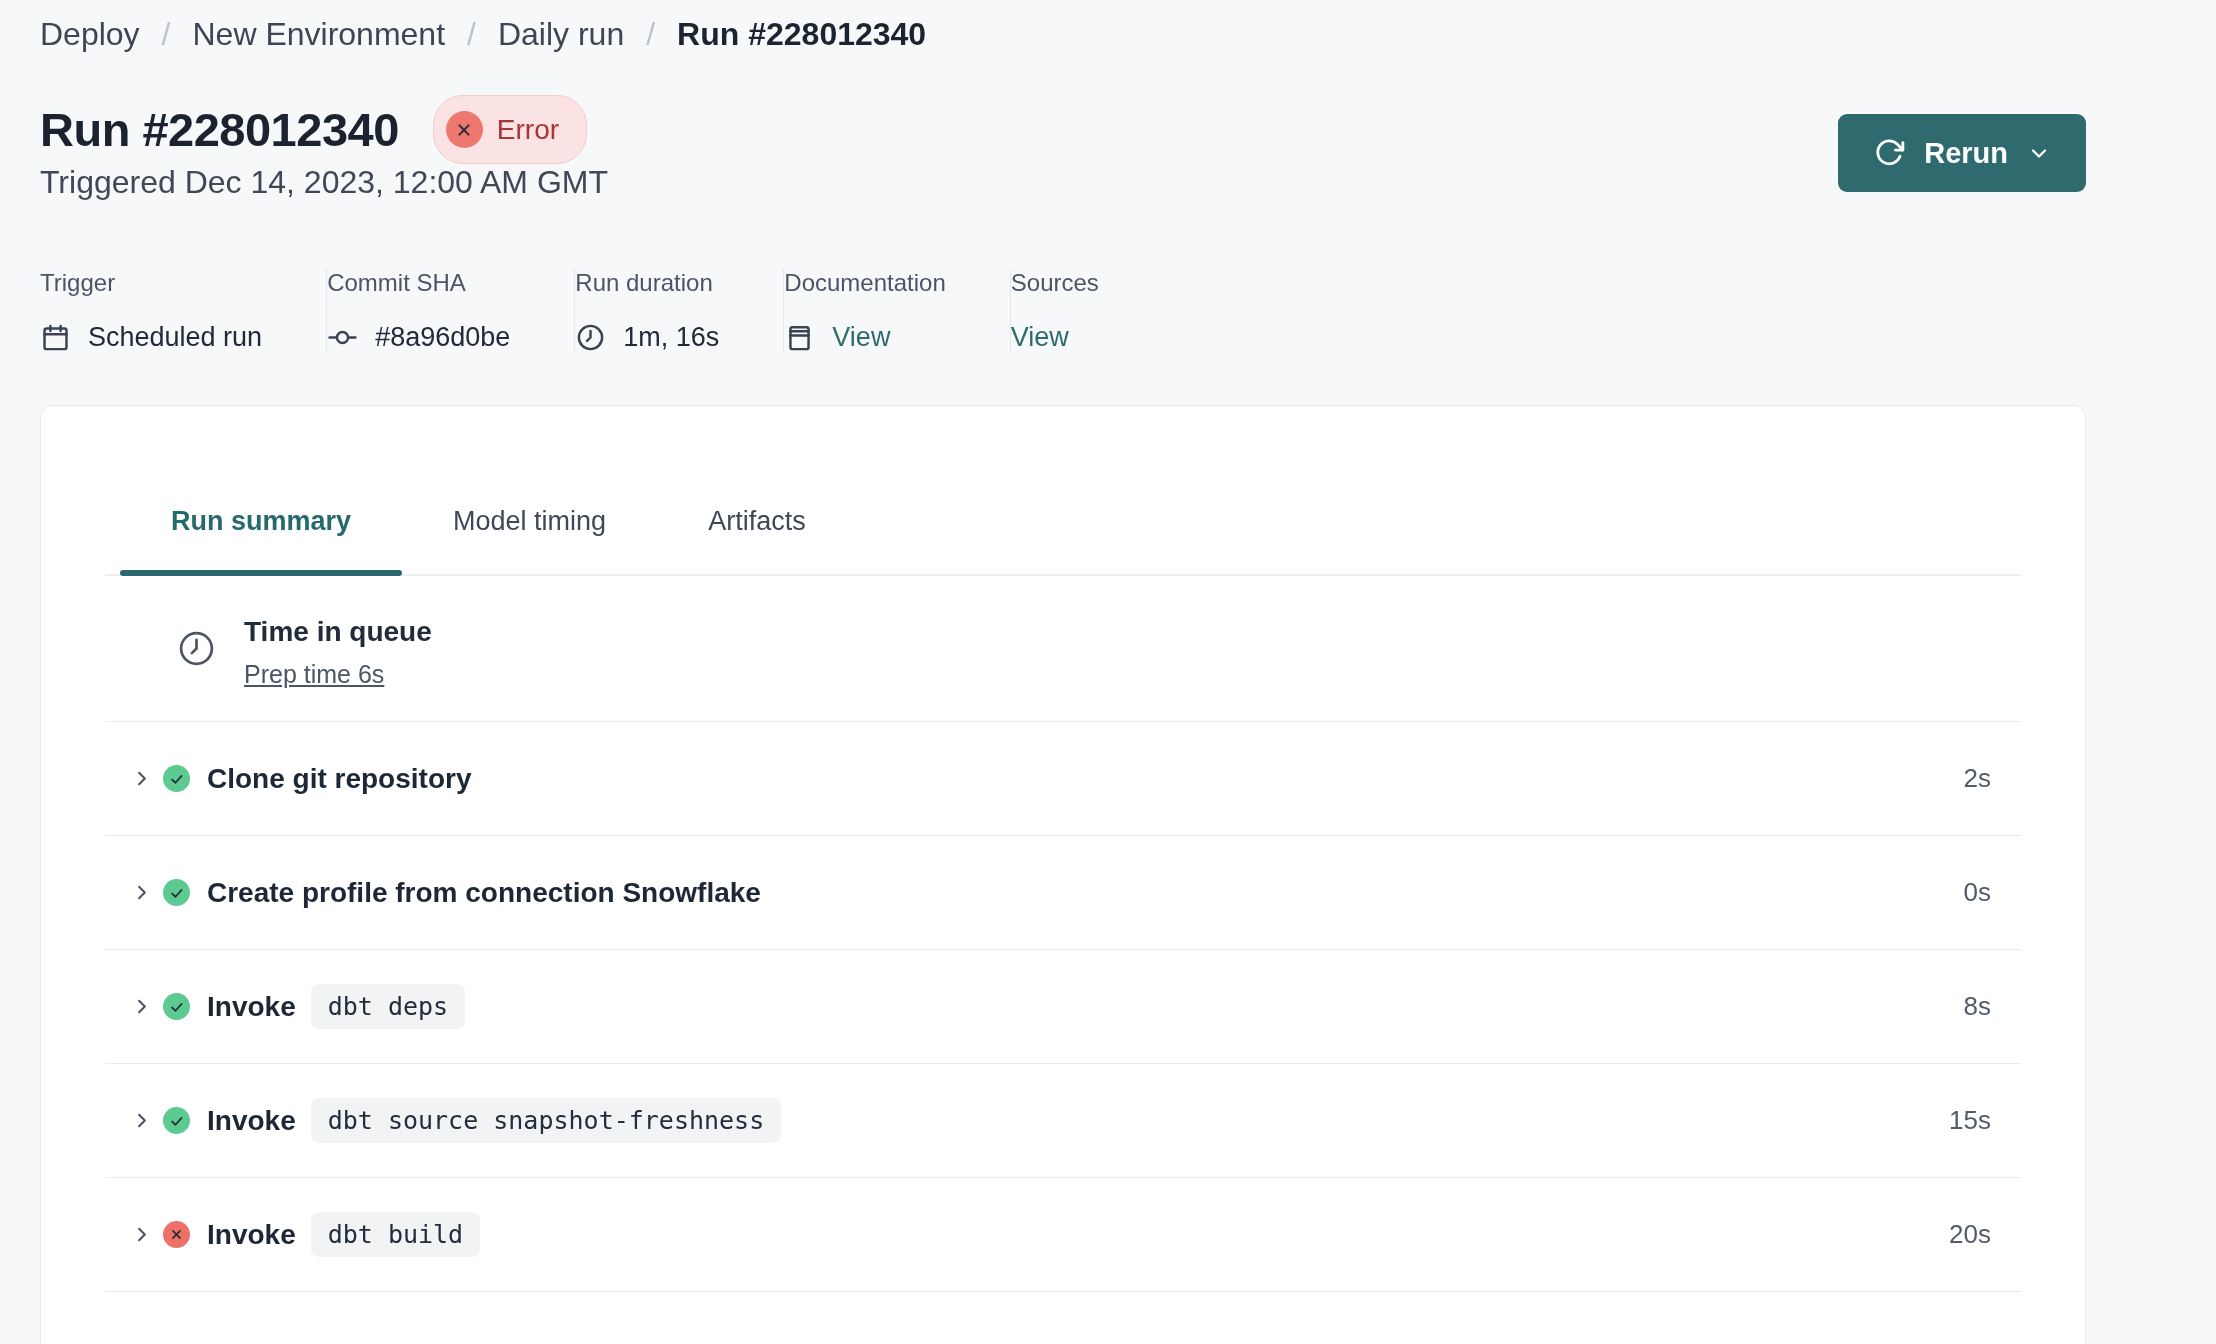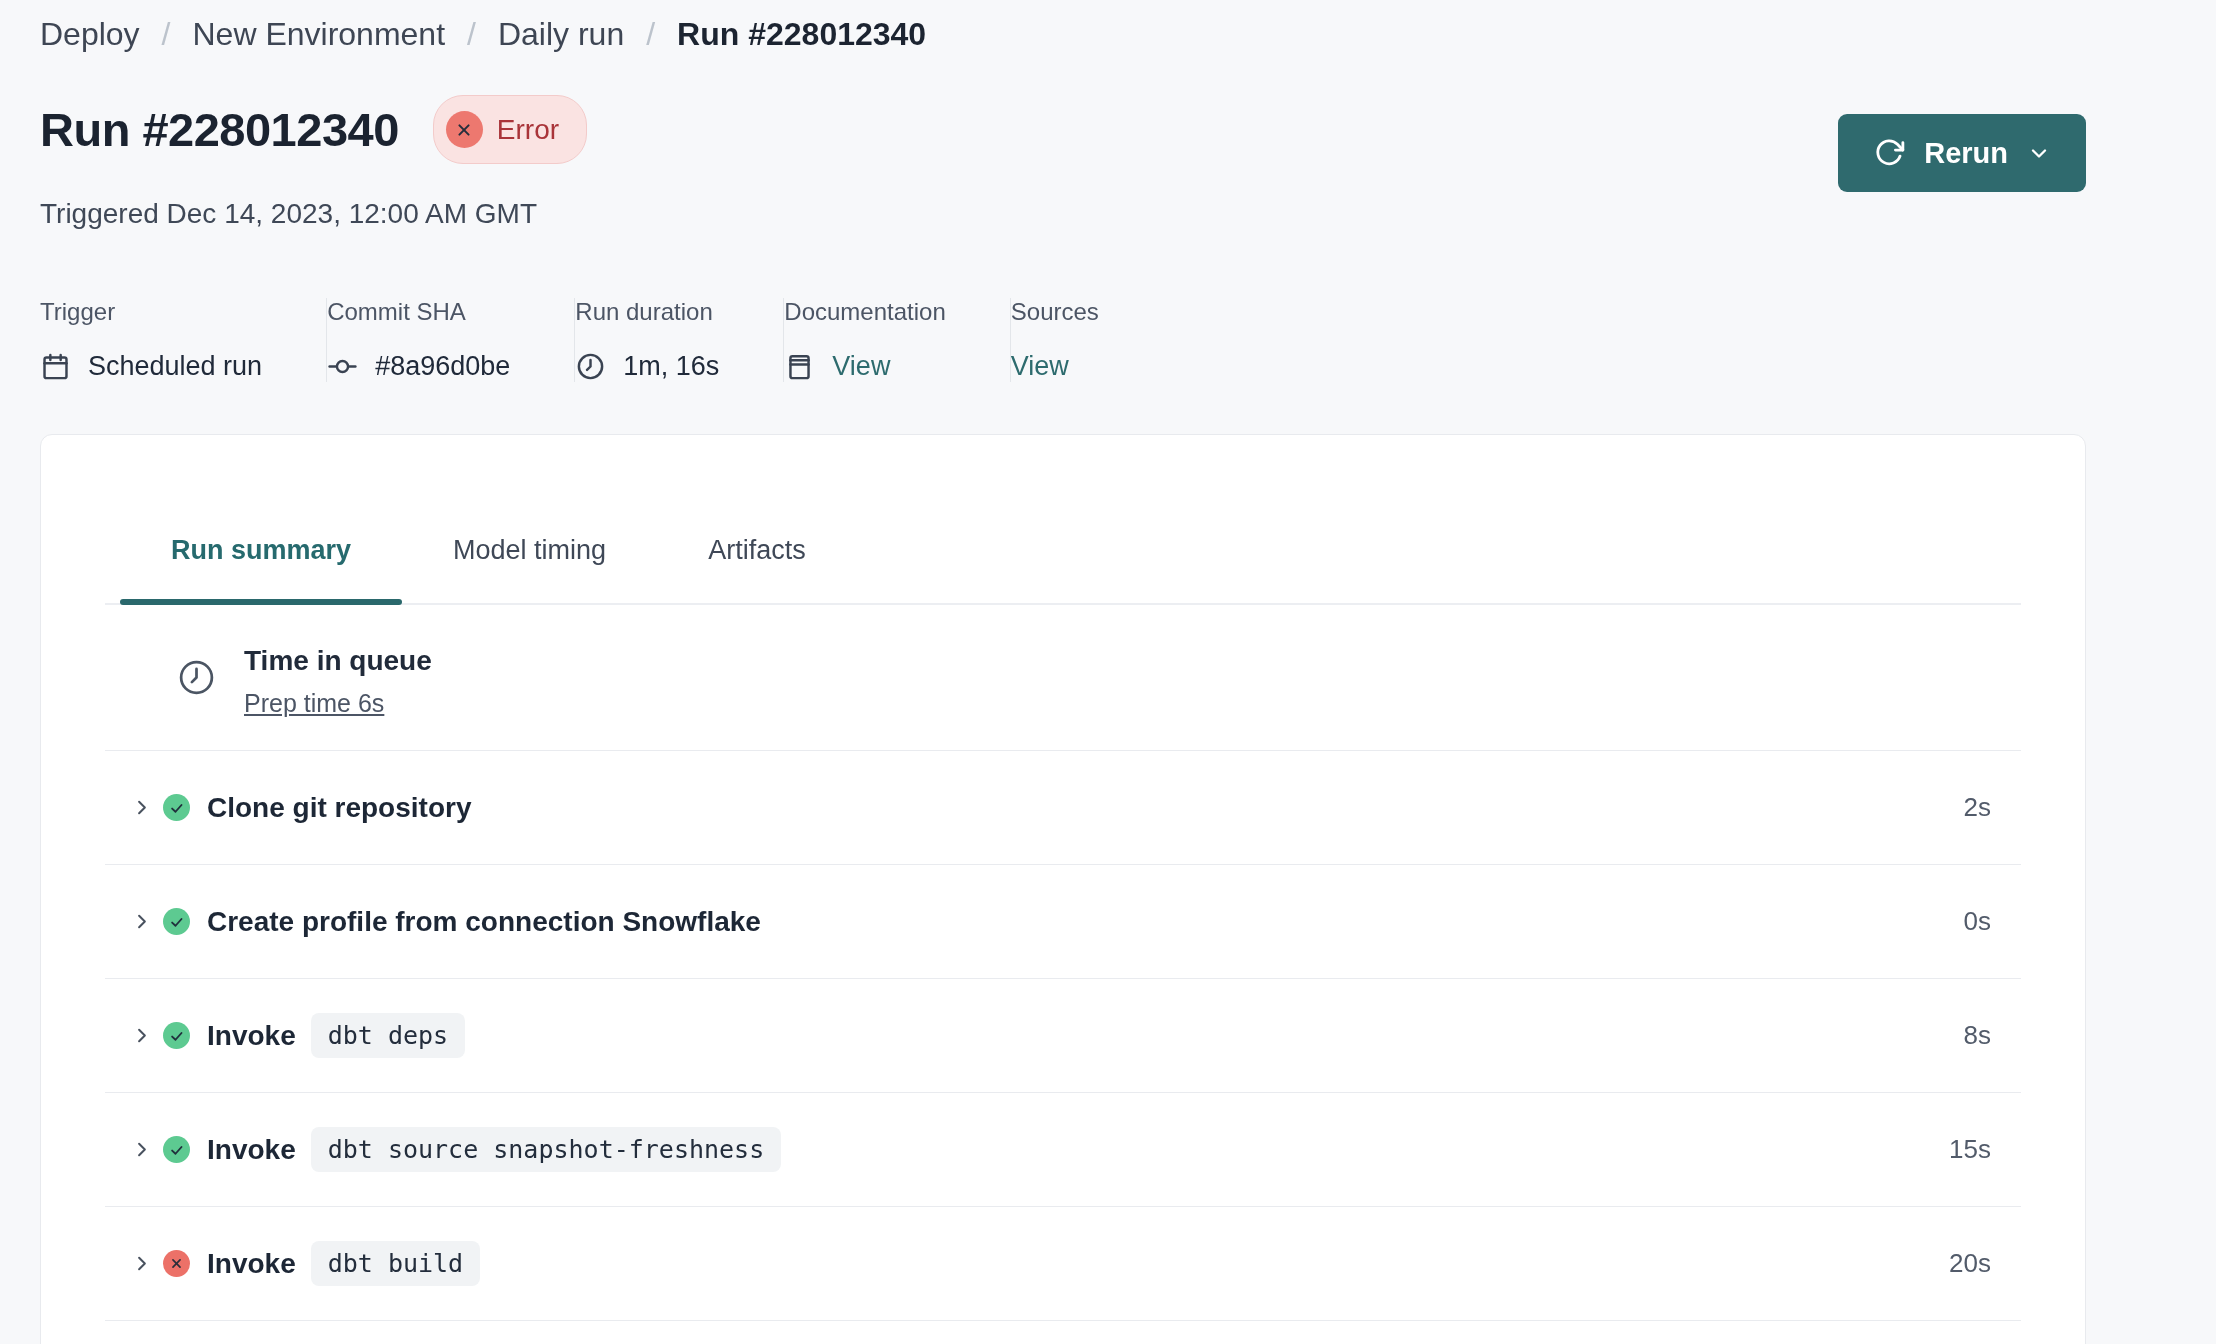--- a/index.html
+++ b/index.html
@@ -24,21 +24,21 @@
   .title-row { display: flex; align-items: center; gap: 34px; }
   h1.page-title { margin: 0; font-size: 47px; font-weight: 700; letter-spacing: -0.5px; color: #1b2330; }
   .status-badge {
     display: inline-flex; align-items: center; gap: 14px;
     height: 69px; padding: 0 27px 0 12px; border-radius: 30px;
     background: #fae3e2; border: 1px solid #f3cbca;
     color: #a93439; font-size: 28px; font-weight: 500;
   }
   .badge-circle { width: 37px; height: 37px; border-radius: 50%; background: #ed786f;
     display: inline-flex; align-items: center; justify-content: center; }
-  .triggered { margin-top: 34px; font-size: 28px; color: #3f4857; }
+  .triggered { font-size: 32px; color: #3f4857; }
 
   .rerun-btn {
     margin-top: 19px; height: 78px; padding: 0 35px;
     display: inline-flex; align-items: center; gap: 19px;
     background: #2f6a6e; color: #ffffff; border: none; border-radius: 9px;
     font-family: "Liberation Sans", sans-serif; font-size: 29px; font-weight: 600;
     cursor: pointer;
   }
 
   

